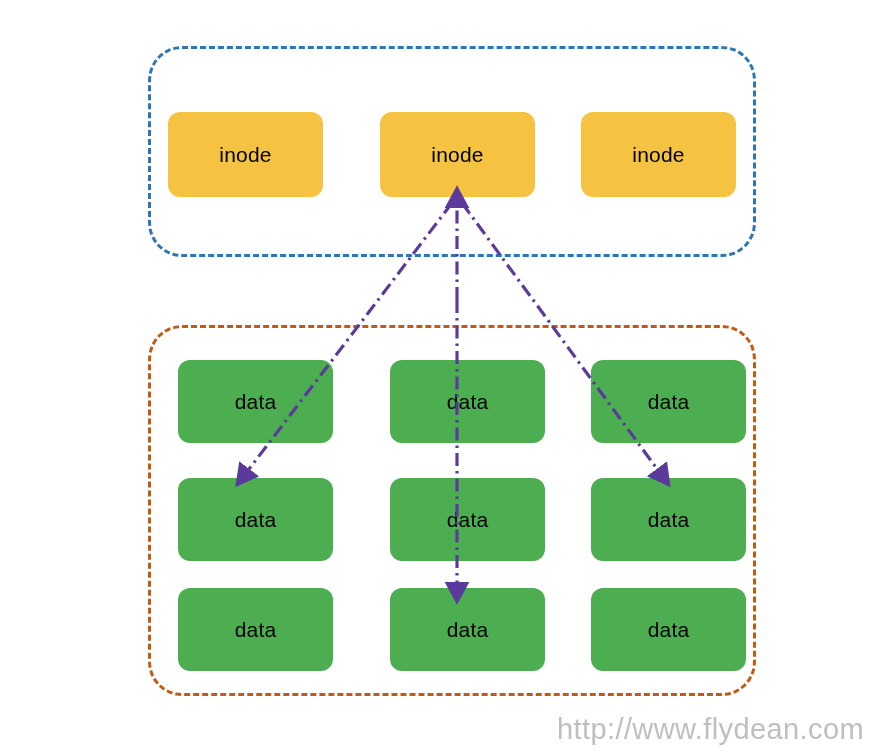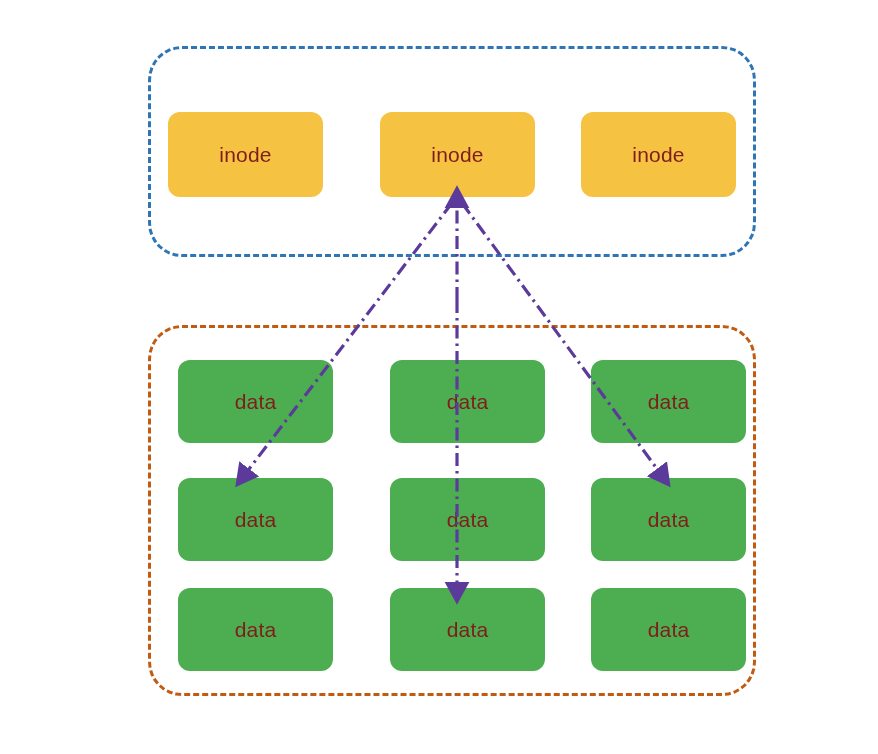--- a/index.html
+++ b/index.html
@@ -43,21 +43,21 @@
   }
 
   
   .node {
     position: absolute;
     box-sizing: border-box;
     display: flex;
     align-items: center;
     justify-content: center;
     border-radius: 12px;
-    color: #7f1d1d;
+    color: #000000;
     font-size: 21px;
     letter-spacing: 0.2px;
     user-select: none;
   }
   .node.inode {
     background: #F5C242;
     width: 155px;
     height: 85px;
   }
   .node.data {
@@ -165,14 +165,15 @@
 
     <line x1="457" y1="300" x2="457" y2="198" stroke="#5B3A9B" stroke-width="3.2" stroke-dasharray="13,5,2.5,5" marker-end="url(#arrowhead-up)"></line>
 
     <line x1="457" y1="300" x2="457" y2="592" stroke="#5B3A9B" stroke-width="3.2" stroke-dasharray="13,5,2.5,5" marker-end="url(#arrowhead-down)"></line>
 
     <line x1="452" y1="203" x2="243" y2="477" stroke="#5B3A9B" stroke-width="3.2" stroke-dasharray="13,5,2.5,5" marker-end="url(#arrowhead-down)"></line>
 
     <line x1="462" y1="203" x2="663" y2="477" stroke="#5B3A9B" stroke-width="3.2" stroke-dasharray="13,5,2.5,5" marker-end="url(#arrowhead-down)"></line>
   </svg>
 
+  <div id="watermark">http://www.flydean.com</div>
 
 </div>
 
 </body></html>

